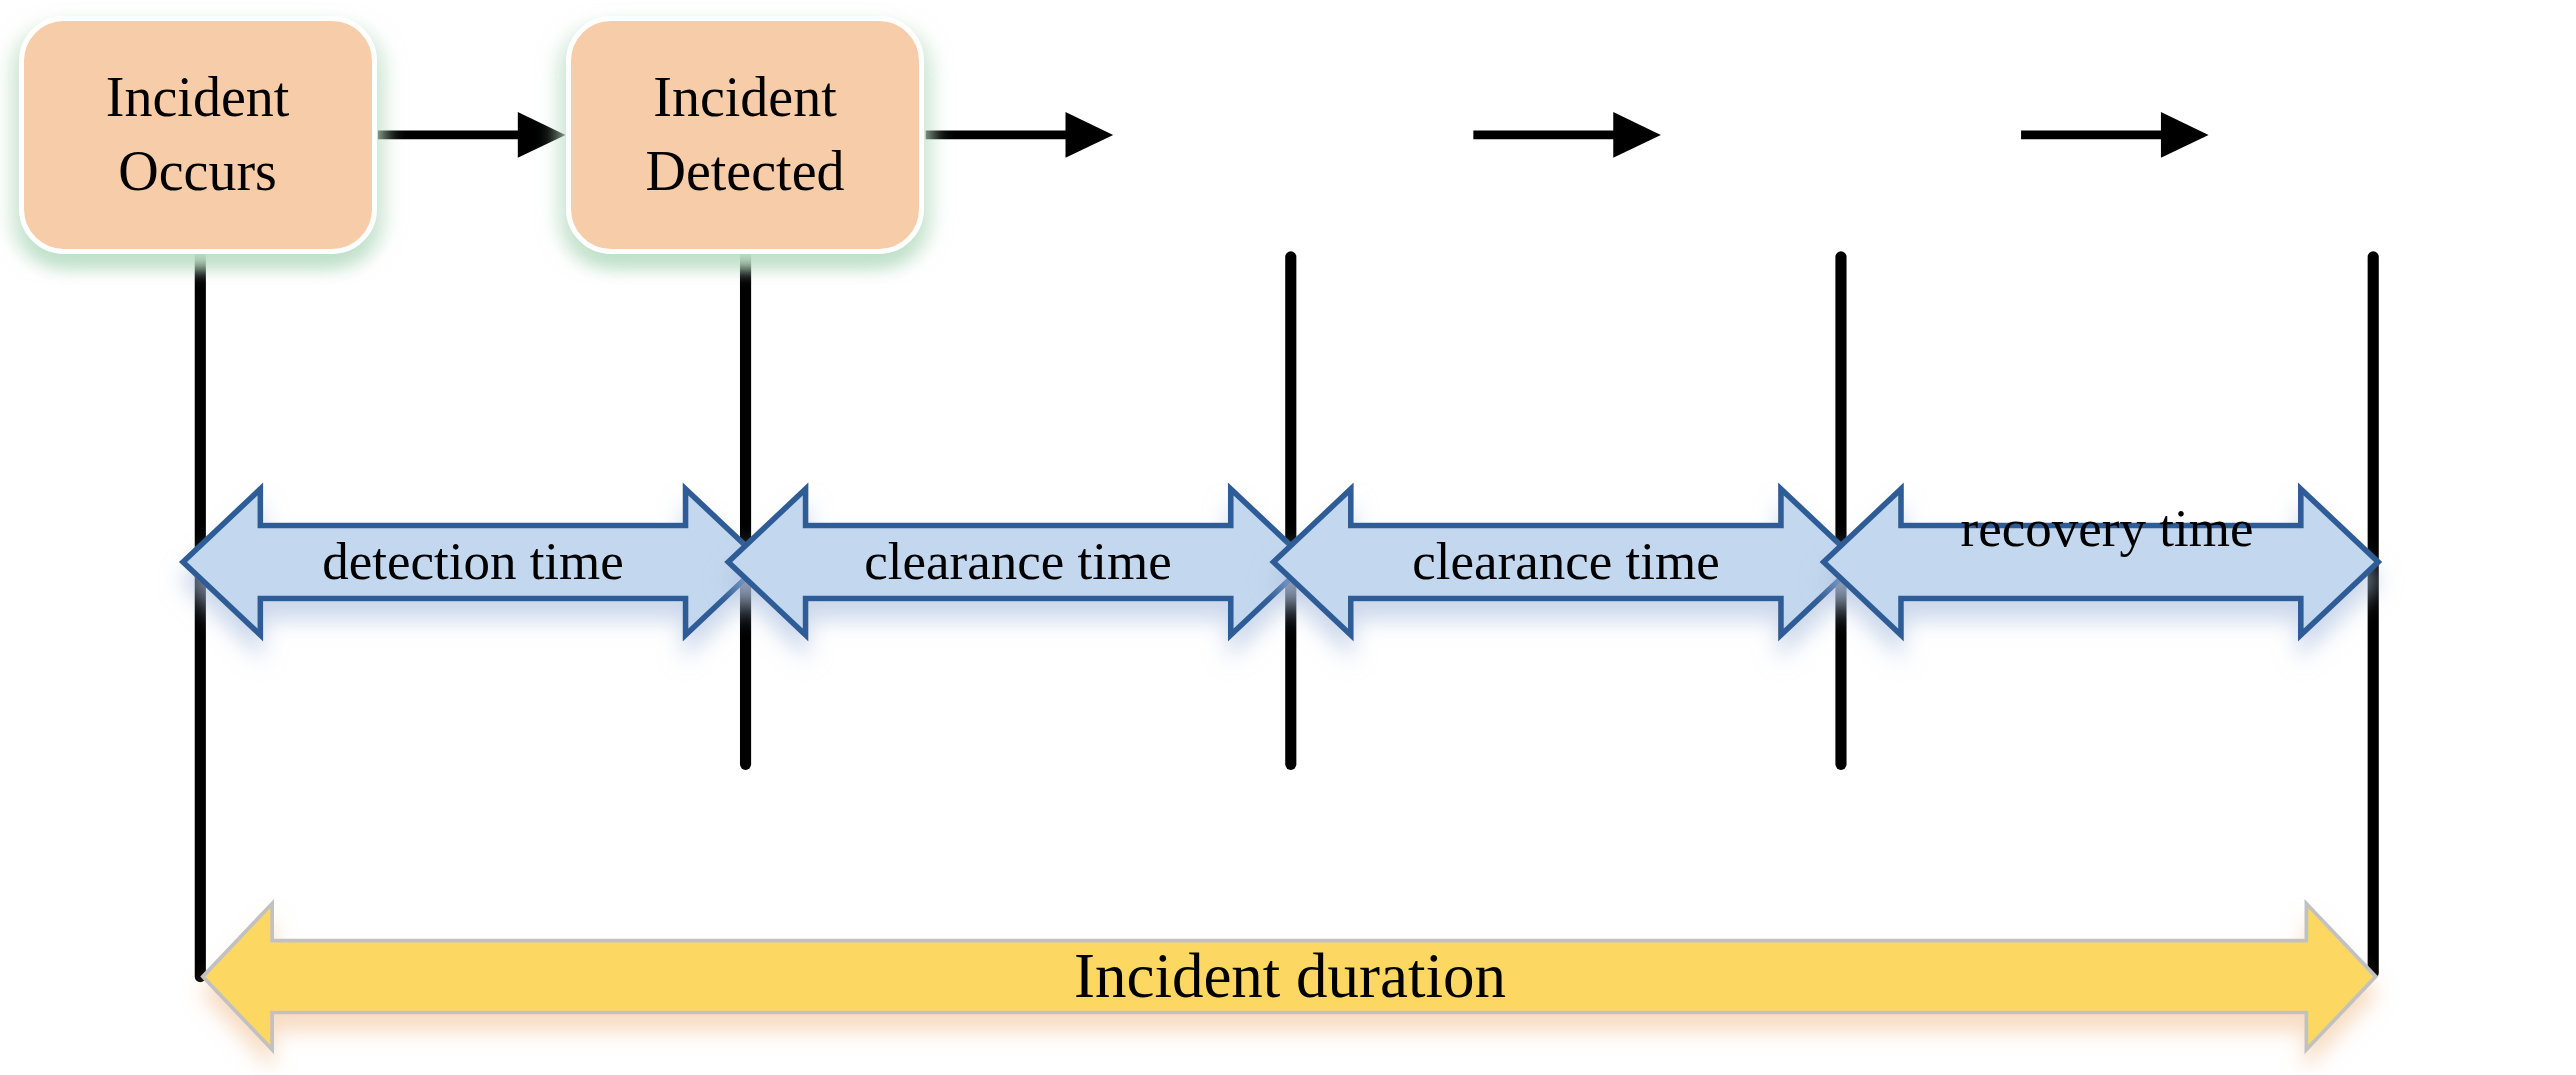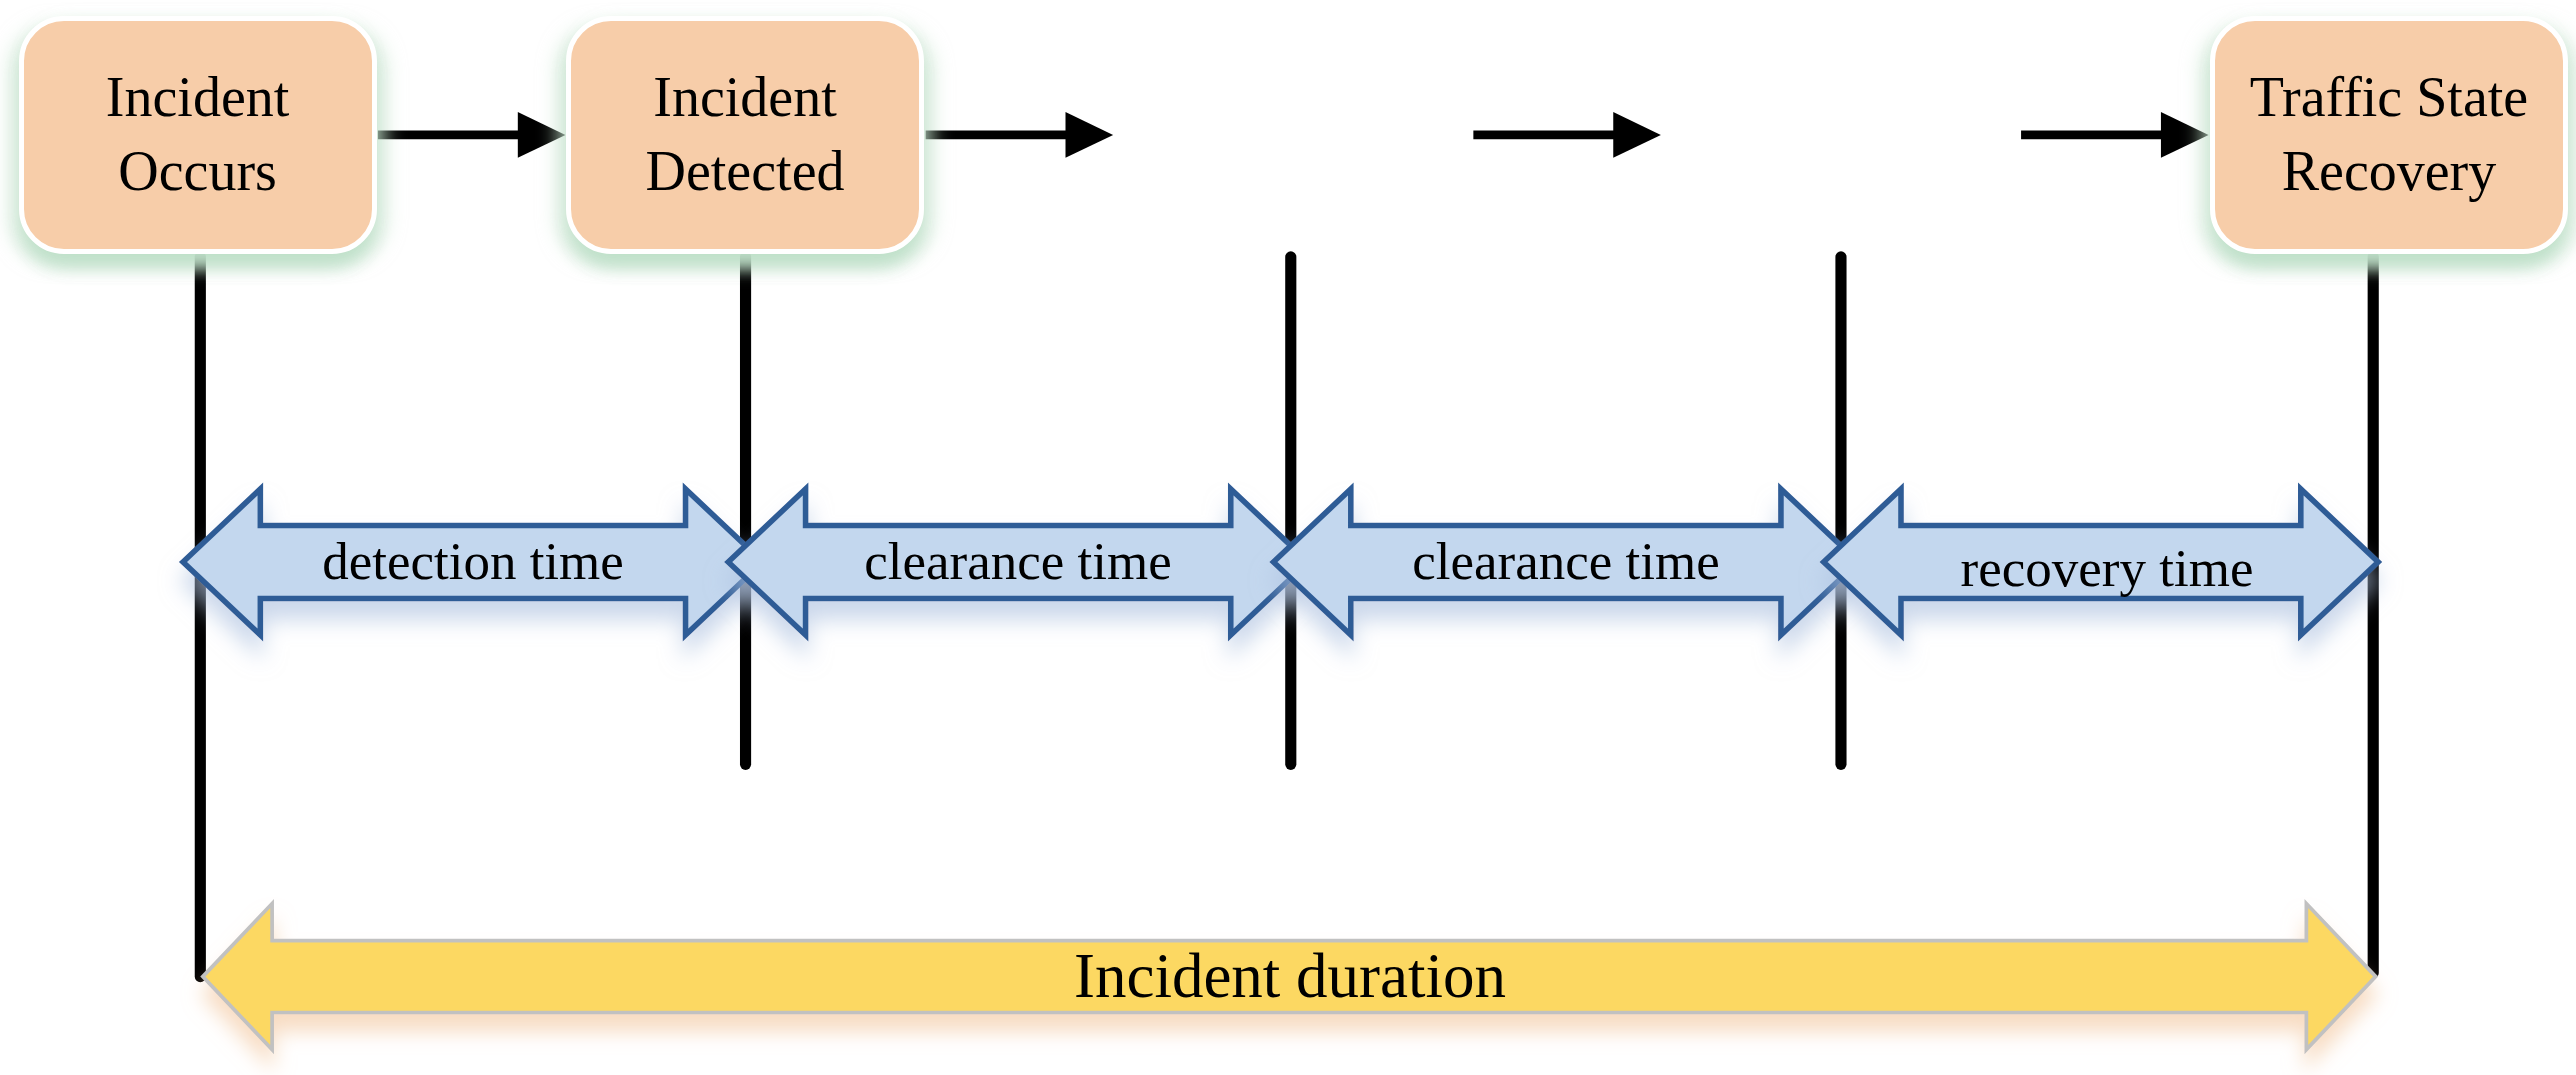--- a/index.html
+++ b/index.html
@@ -99,26 +99,22 @@
   </svg>
 
   <div class="event-box" style="left:18.6px;">
     <span class="box-label">Incident
 Occurs</span>
   </div>
   <div class="event-box" style="left:566px;">
     <span class="box-label">Incident
 Detected</span>
   </div>
-  <div class="event-box" style="left:2210px;">
-    <span class="box-label">Traffic State
-Recovery</span>
-  </div>
 
   <div class="interval-label" style="left:473px;top:561px;">detection time</div>
   <div class="interval-label" style="left:1018px;top:561px;">clearance time</div>
   <div class="interval-label" style="left:1566px;top:561px;">clearance time</div>
-  <div class="interval-label" style="left:2107px;top:568px;">recovery time</div>
+  <div class="interval-label" style="left:2107px;top:528px;">recovery time</div>
 
   <div class="duration-label" style="left:1290px;top:976px;">Incident duration</div>
 
 </div>
 
 
 </body></html>

